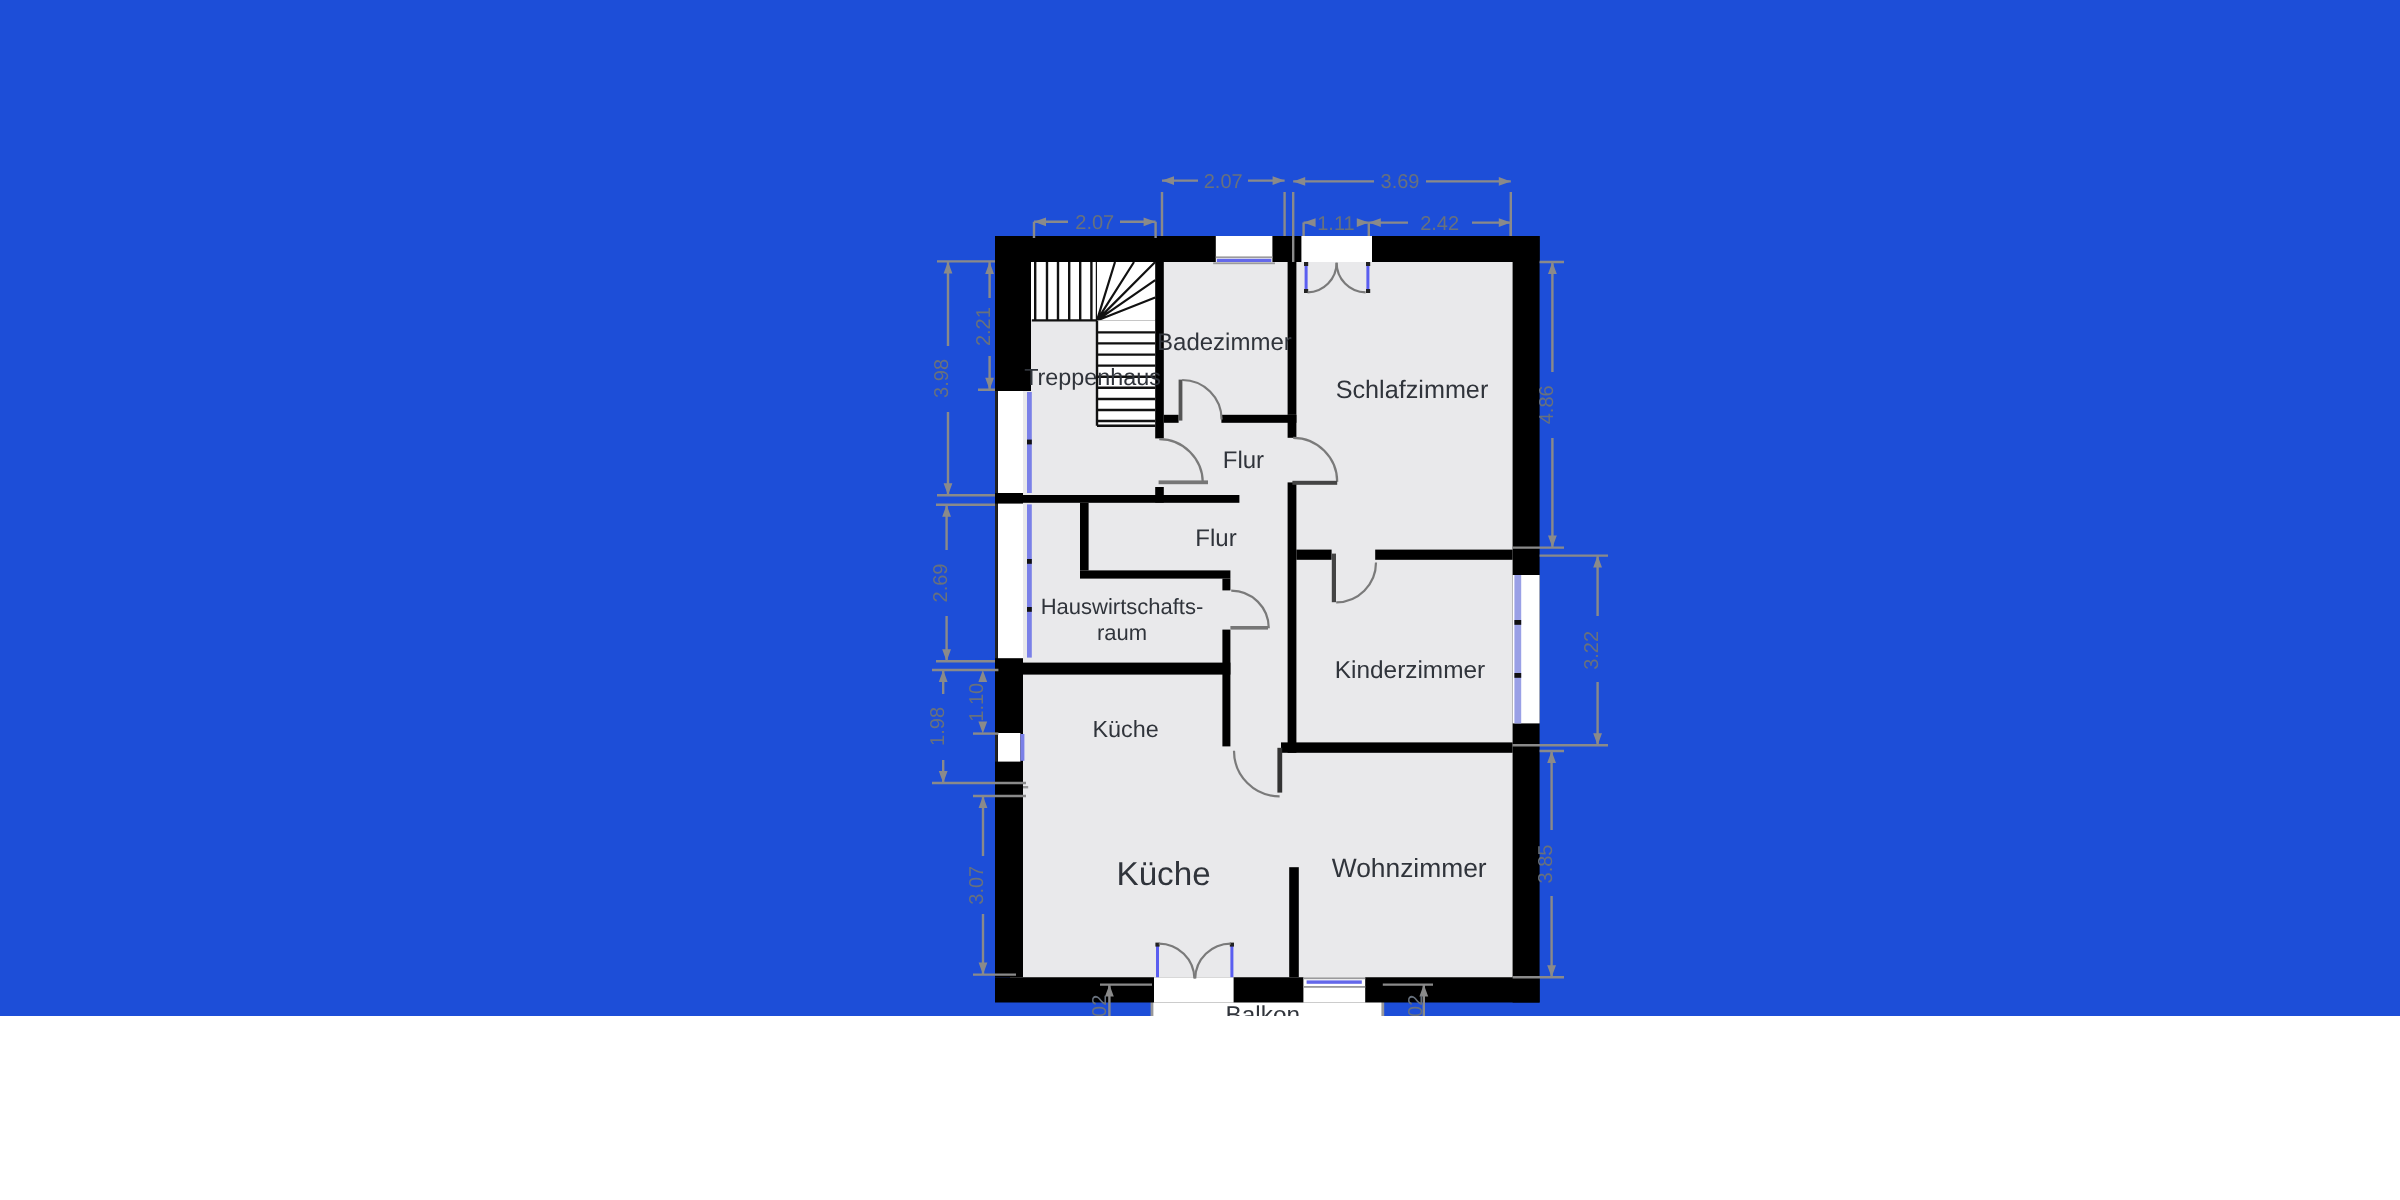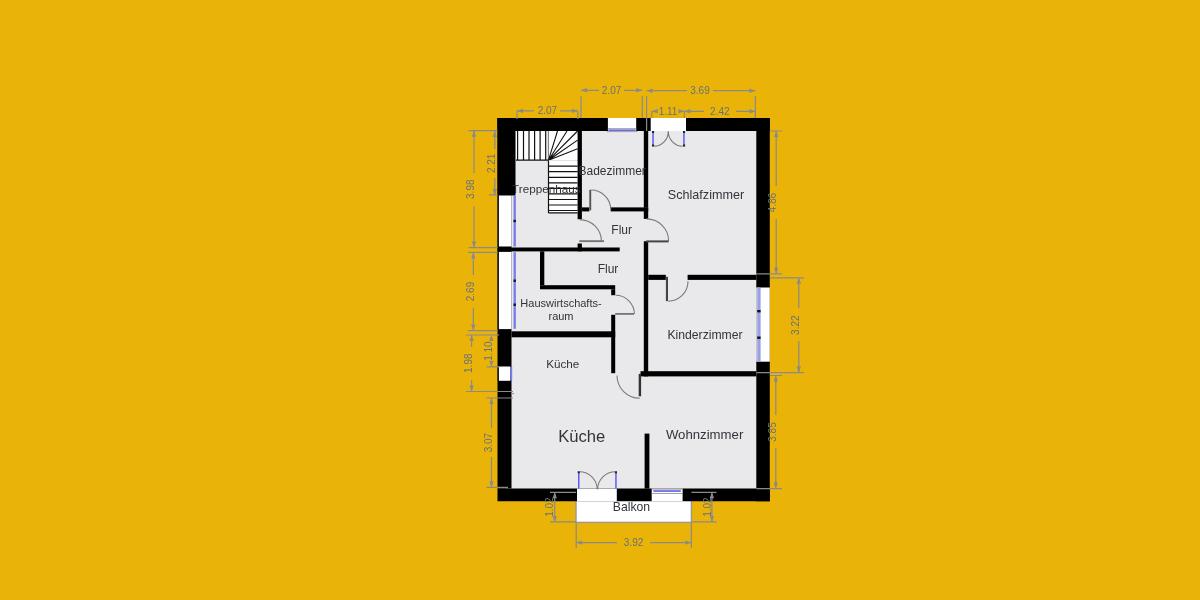--- a/index.html
+++ b/index.html
@@ -1,16 +1,16 @@
 <!DOCTYPE html>
 <html><head>
 <meta charset="utf-8">
 <style>
   html,body{margin:0;padding:0;background:#ffffff;}
-  #page{position:relative;width:1200px;height:600px;background:#eab308;overflow:hidden;
+  #page{position:relative;width:1200px;height:508px;background:#1d4ed8;overflow:hidden;
         font-family:"Liberation Sans", sans-serif;}
   svg{position:absolute;left:0;top:0;}
   text{font-family:"Liberation Sans", sans-serif;}
   .lbl{fill:#30343b;}
   .dim{fill:#68717d;font-size:10px;}
 </style>
 </head>
 <body>
 <div id="page">
 <svg width="1200" height="600" viewBox="0 0 1200 600">

